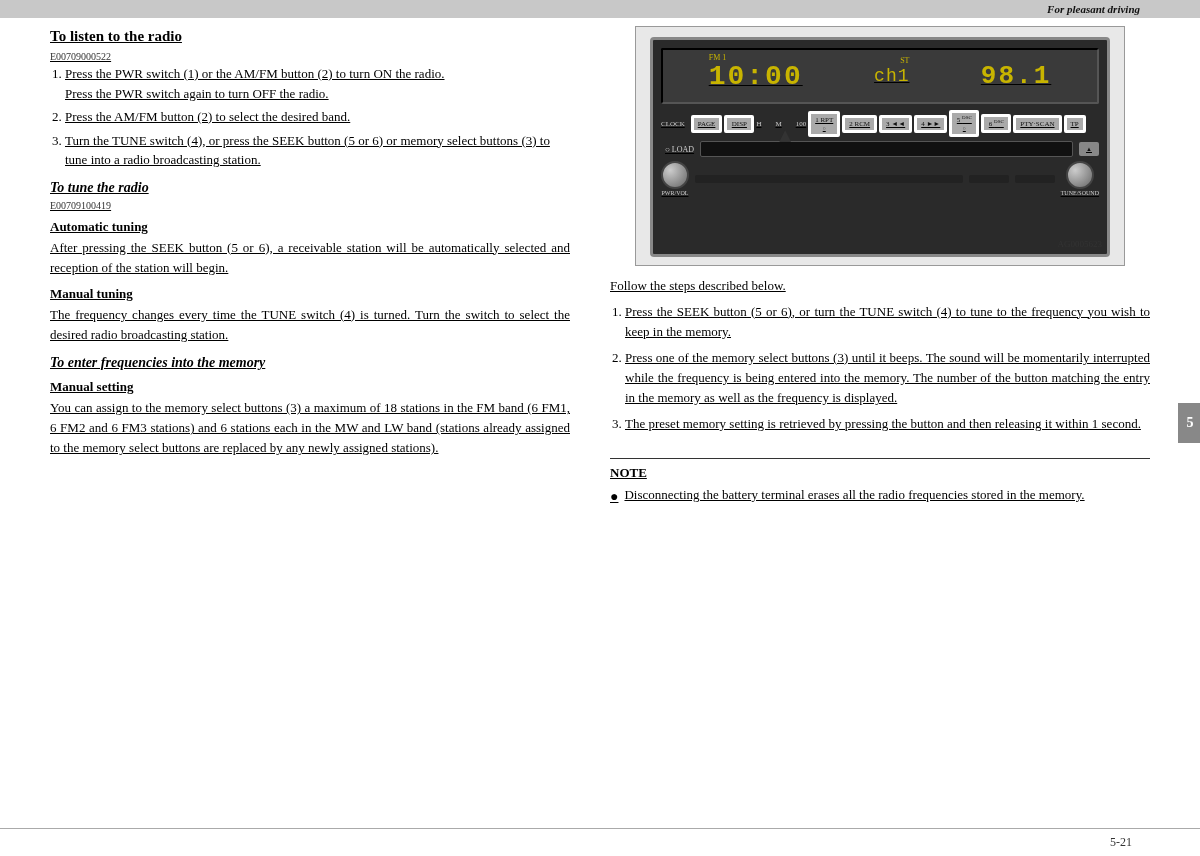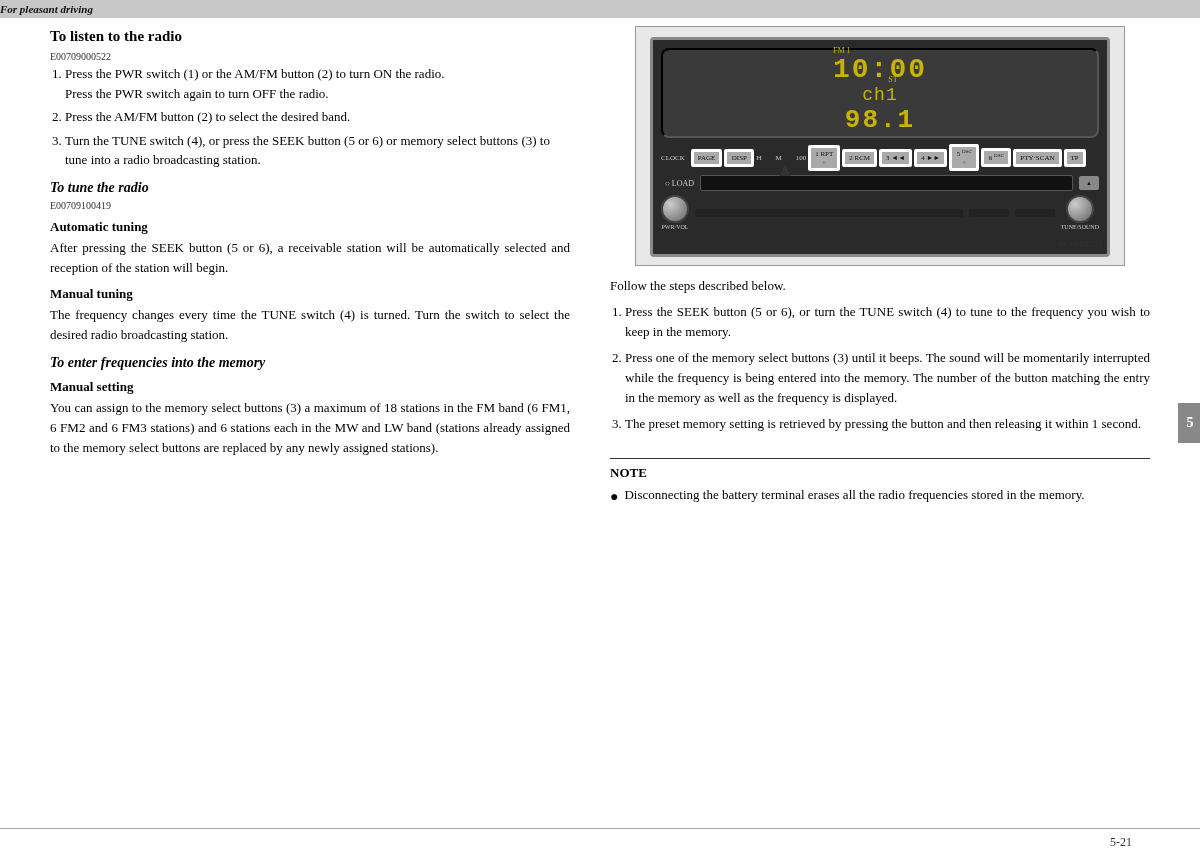--- a/index.html
+++ b/index.html
@@ -19,21 +19,21 @@
       height: 856px;
       display: flex;
       flex-direction: column;
     }
     .top-bar {
       background: #c8c8c8;
       height: 18px;
       width: 100%;
       display: flex;
       align-items: center;
-      justify-content: flex-start;
+      justify-content: flex-end;
     }
     .top-bar-right {
       font-size: 11px;
       font-weight: bold;
       font-style: italic;
       color: #111;
       padding-right: 60px;
     }
     .left-column {
       width: 600px;
@@ -89,28 +89,27 @@
       width: 460px;
       height: 220px;
       margin: 10px auto 0 auto;
       position: relative;
       padding: 8px;
     }
     .radio-screen {
       background: #3a3a3a;
       border: 2px inset #555;
       width: 100%;
-      height: 90px;
+      height: 56px;
       display: flex;
       align-items: center;
       justify-content: space-around;
-      border-radius: 8px;
+      border-radius: 2px;
       margin-bottom: 6px;
       padding: 4px 10px;
-      flex-direction: column;
     }
     .radio-time {
       font-family: 'Courier New', monospace;
       font-size: 28px;
       color: #c8b400;
       font-weight: bold;
       letter-spacing: 2px;
     }
     .radio-ch {
       font-family: 'Courier New', monospace;
@@ -226,20 +225,21 @@
       width: 24px;
       height: 40px;
       display: flex;
       align-items: center;
       justify-content: center;
     }
     .content-wrapper {
       display: flex;
       flex: 1;
       position: relative;
+      text-decoration: underline;
     }
     .right-section-wrapper {
       position: relative;
     }
   </style>
 </head>
 <body>
 
 <div class="page-wrapper">
 

